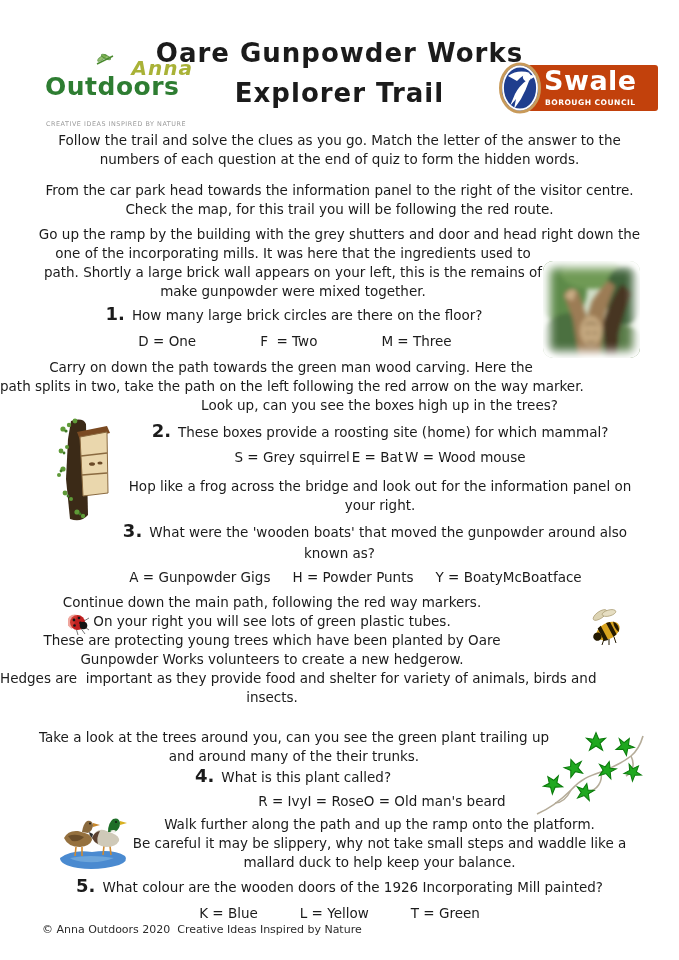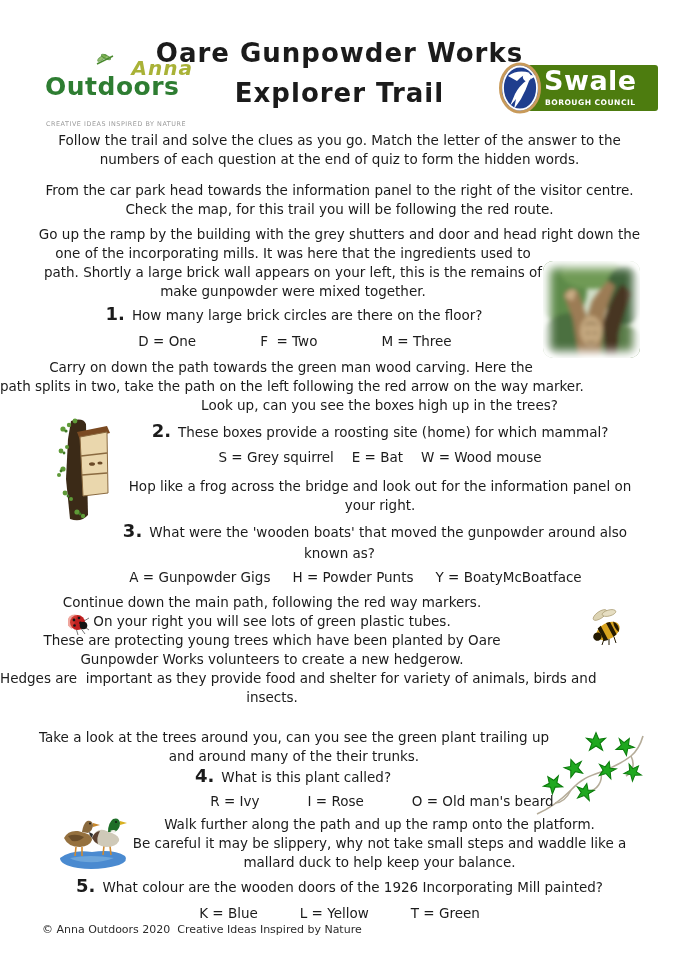--- a/index.html
+++ b/index.html
@@ -19,21 +19,21 @@
   .anna .script{position:absolute;right:2px;top:2px;font-size:20px;font-style:italic;
                 font-weight:600;color:#a9b237;letter-spacing:1px;text-align:right;}
   .anna .main{position:absolute;left:0;top:18px;font-size:25px;font-weight:800;
               color:#2e7d32;letter-spacing:0.5px;}
   .anna .tagline{position:absolute;left:1px;top:50px;font-size:6.4px;color:#9a9a9a;
                  letter-spacing:0.55px;white-space:pre;margin-top:16px;}
   .anna .dragonfly{position:absolute;left:48px;top:-2px;}
   
   .swale{position:absolute;left:498px;top:62px;width:162px;height:52px;}
   .swale .box{position:absolute;left:30px;top:3px;width:130px;height:46px;
-              background:#4d7c0f;border-radius:3px;}
+              background:#c2410c;border-radius:3px;}
   .swale .name{position:absolute;left:16px;top:0px;font-size:27px;font-weight:800;
                color:#ffffff;letter-spacing:0.5px;}
   .swale .sub{position:absolute;left:17px;top:33px;font-size:7.6px;font-weight:700;
               color:#ffffff;letter-spacing:0.45px;white-space:pre;}
   .swale .oval{position:absolute;left:0;top:0;}
   
   .photo{position:absolute;left:543px;top:261px;width:97px;height:97px;border-radius:10px;}
   .photo svg{border-radius:10px;display:block;}
   .photo:after{content:"";position:absolute;inset:0;border-radius:10px;
                box-shadow:inset 0 0 10px 7px #ffffff;}
@@ -171,21 +171,21 @@
         <circle cx="13" cy="79" r="1.4"></circle>
           <circle cx="25" cy="97" r="1.4"></circle>
       </g>
     </svg>
   </div>
 
   <div class="qrow" style="left:100px;top:420px;width:560px">
     <span class="qnum">2.</span>
     <span class="qtext">These boxes provide a roosting site (home) for which mammal?</span>
   </div>
-  <div class="opts" style="left:100px;top:449px;width:560px;gap:18px">
+  <div class="opts" style="left:100px;top:449px;width:560px;gap:2px">
     <span>S = Grey squirrel</span>
     <span>E = Bat</span>
     <span>W = Wood mouse</span>
   </div>
 
   <div class="blk" style="left:90px;top:477px;width:580px">
     <div class="ln">Hop like a frog across the bridge and look out for the information panel on</div>
     <div class="ln">your right.</div>
   </div>
 
@@ -269,21 +269,21 @@
         <use href="#ivyleaf" transform="translate(20,54) rotate(-35) scale(1.2)"></use>
         <use href="#ivyleaf" transform="translate(52,62) rotate(12) scale(1.15)"></use>
       </g>
     </svg>
   </div>
 
   <div class="qrow" style="left:0;top:765px;width:586px">
     <span class="qnum">4.</span>
     <span class="qtext">What is this plant called?</span>
   </div>
-  <div class="opts" style="left:85px;top:793px;width:594px;gap:48px">
+  <div class="opts" style="left:85px;top:793px;width:594px;">
     <span>R = Ivy</span>
     <span>I = Rose</span>
     <span>O = Old man's beard</span>
   </div>
 
   <div class="art" style="left:52px;top:802px">
     <svg width="80" height="70" viewBox="0 0 80 70">
       <path d="M8 56 Q20 47 40 50 Q62 47 73 54 Q77 59 67 63 Q46 69 26 66 Q8 63 8 56 Z" fill="#4a8ad0"></path>
       <path d="M18 56 Q38 52 62 56 Q50 61 34 60 Q22 59 18 56 Z" fill="#7ab0e0" opacity="0.7"></path>
       <g stroke="#d08a30" stroke-width="1.6" fill="none">

